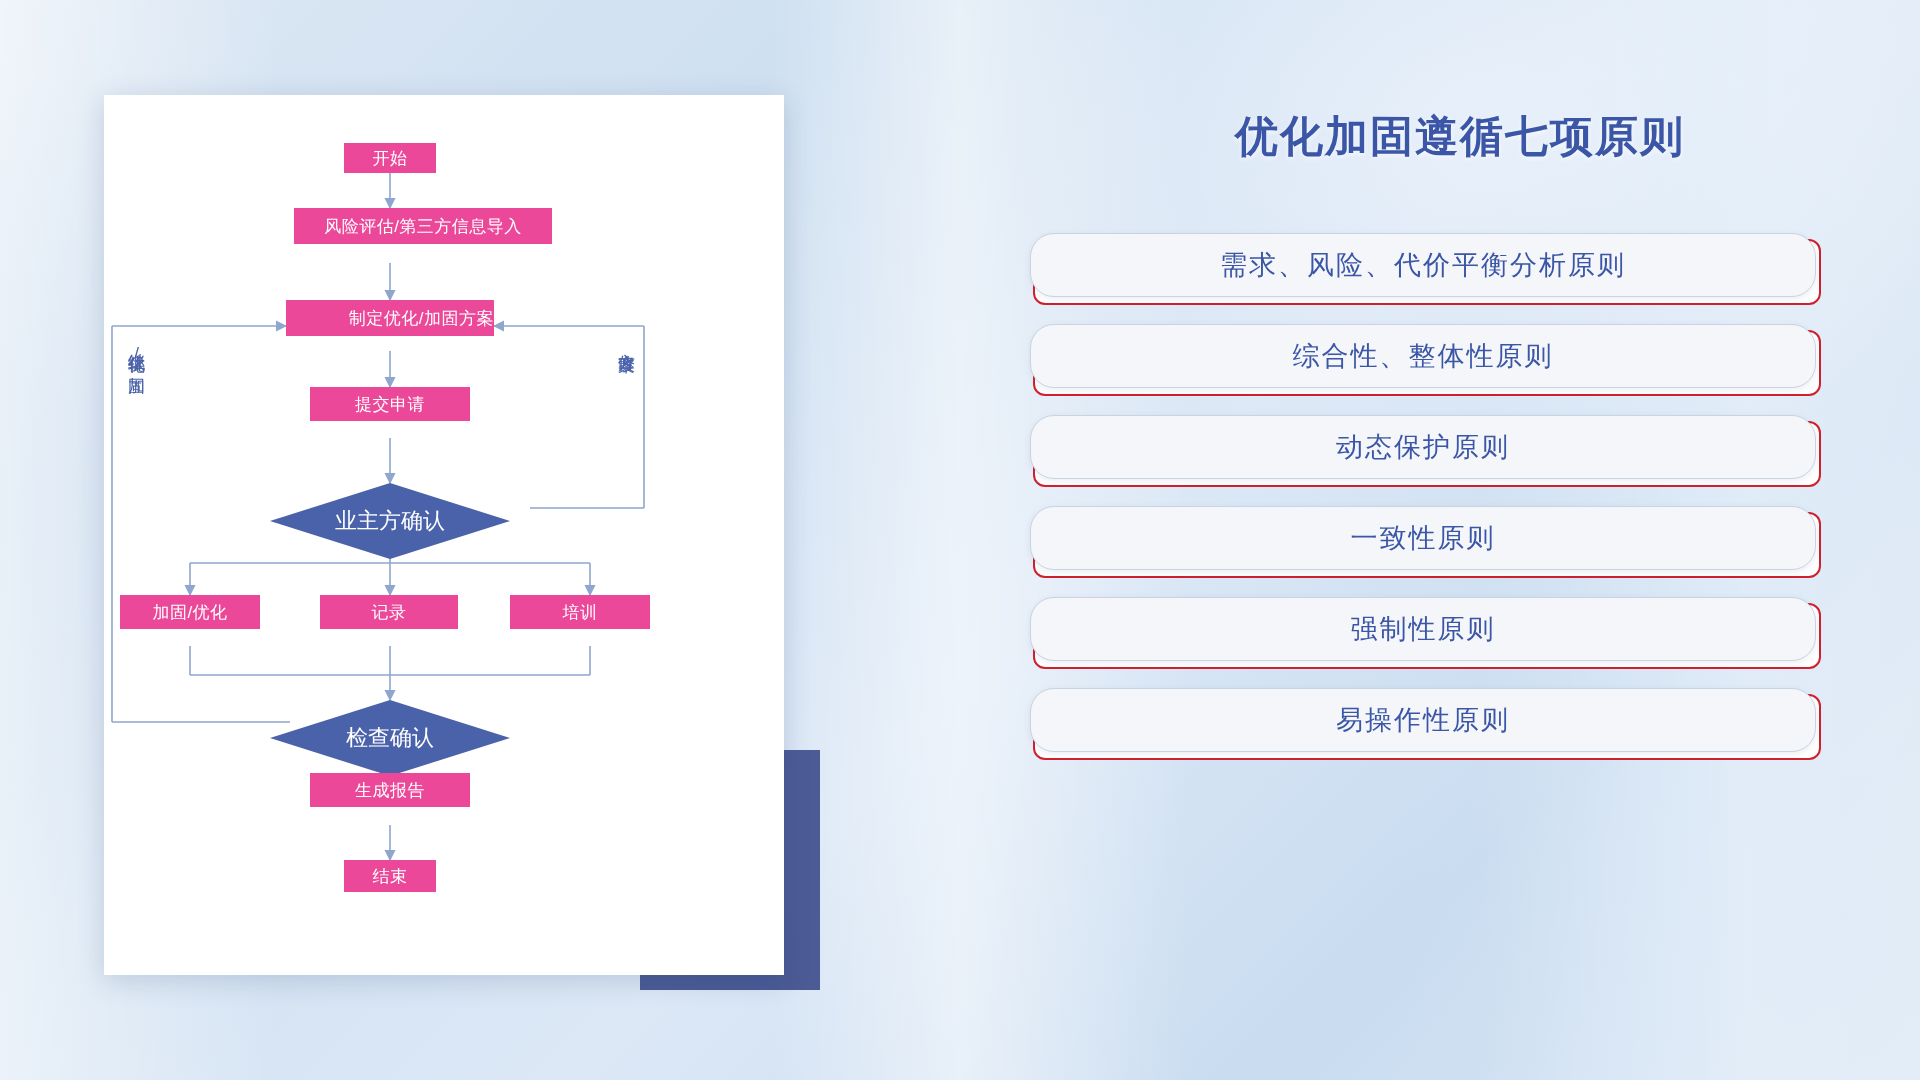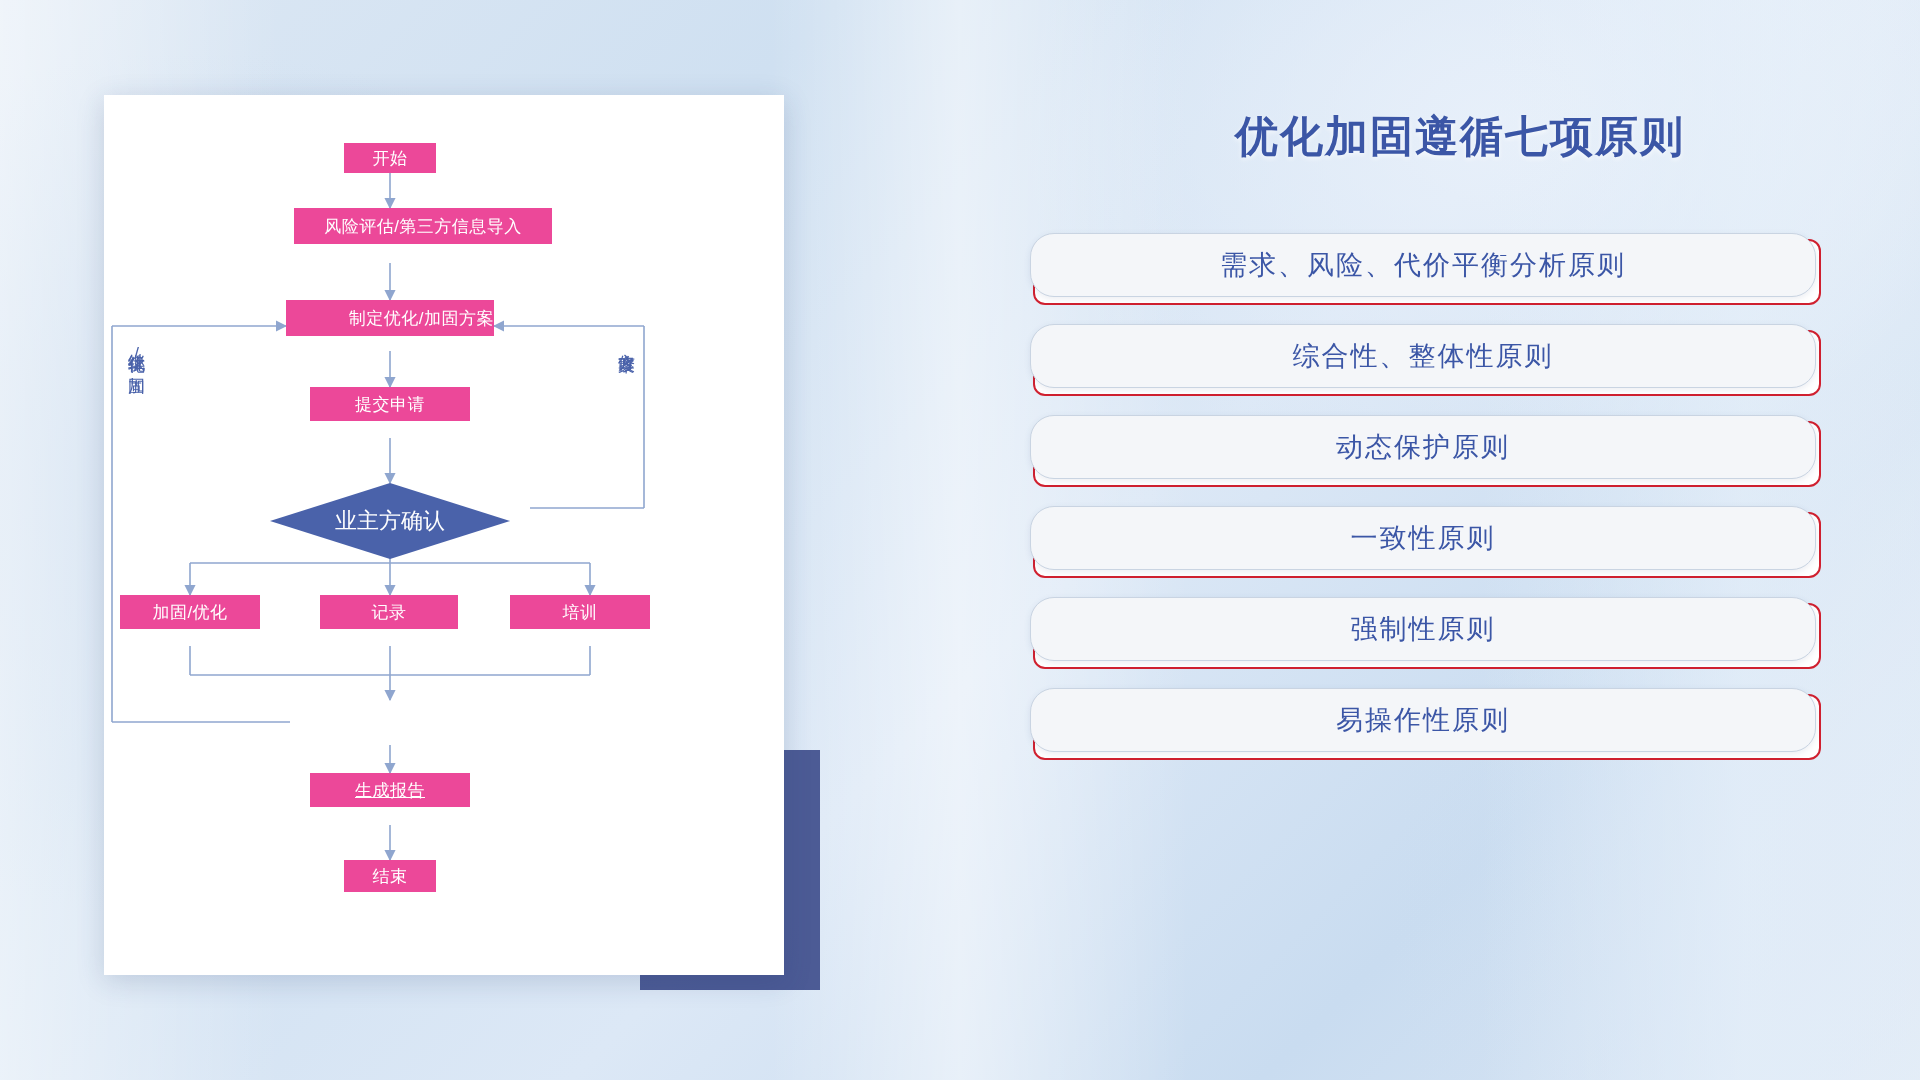--- a/index.html
+++ b/index.html
@@ -157,22 +157,26 @@
       </div>
 
       <div class="node" style="left:216px;top:500px;width:138px;height:34px;">
         <span>记录</span>
       </div>
 
       <div class="node" style="left:406px;top:500px;width:140px;height:34px;">
         <span>培训</span>
       </div>
 
-
-      <div class="node" style="left:206px;top:678px;width:160px;height:34px;text-decoration:underline;">
+      <div class="diamond-wrap" style="left:166px;top:605px;width:240px;height:76px;">
+        <div class="diamond"></div>
+        <div class="diamond-label">检查确认</div>
+      </div>
+
+      <div class="node" style="left:206px;top:678px;width:160px;height:34px;">
         <span>生成报告</span>
       </div>
 
       <div class="node" style="left:240px;top:765px;width:92px;height:32px;">
         <span>结束</span>
       </div>
 
       <div class="vlabel" style="left:22px;top:245px;height:160px;">继续优化/加固</div>
       <div class="vlabel" style="left:512px;top:245px;height:110px;">方案修改</div>
 

